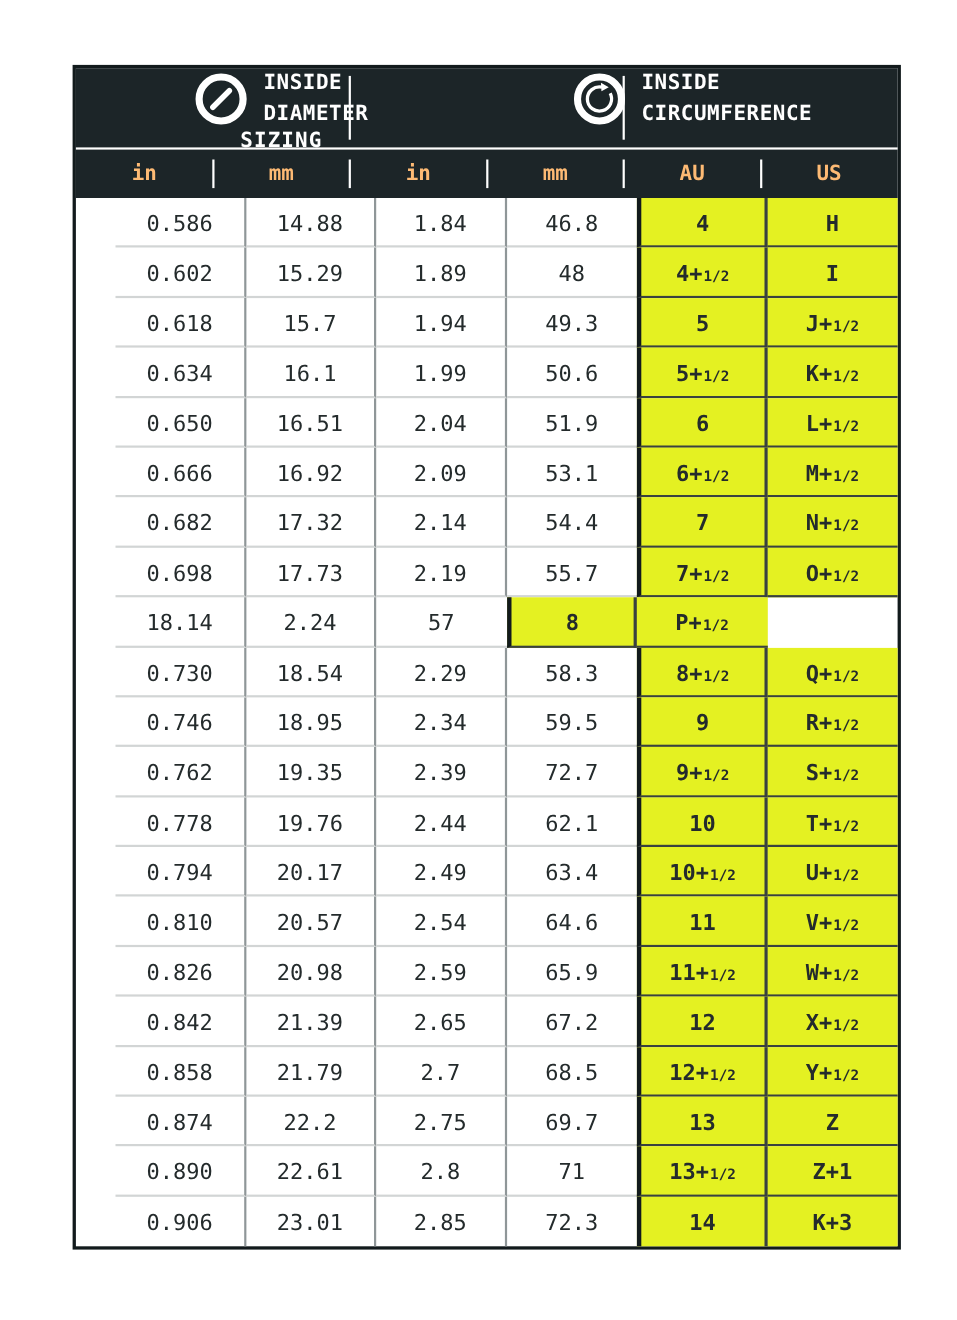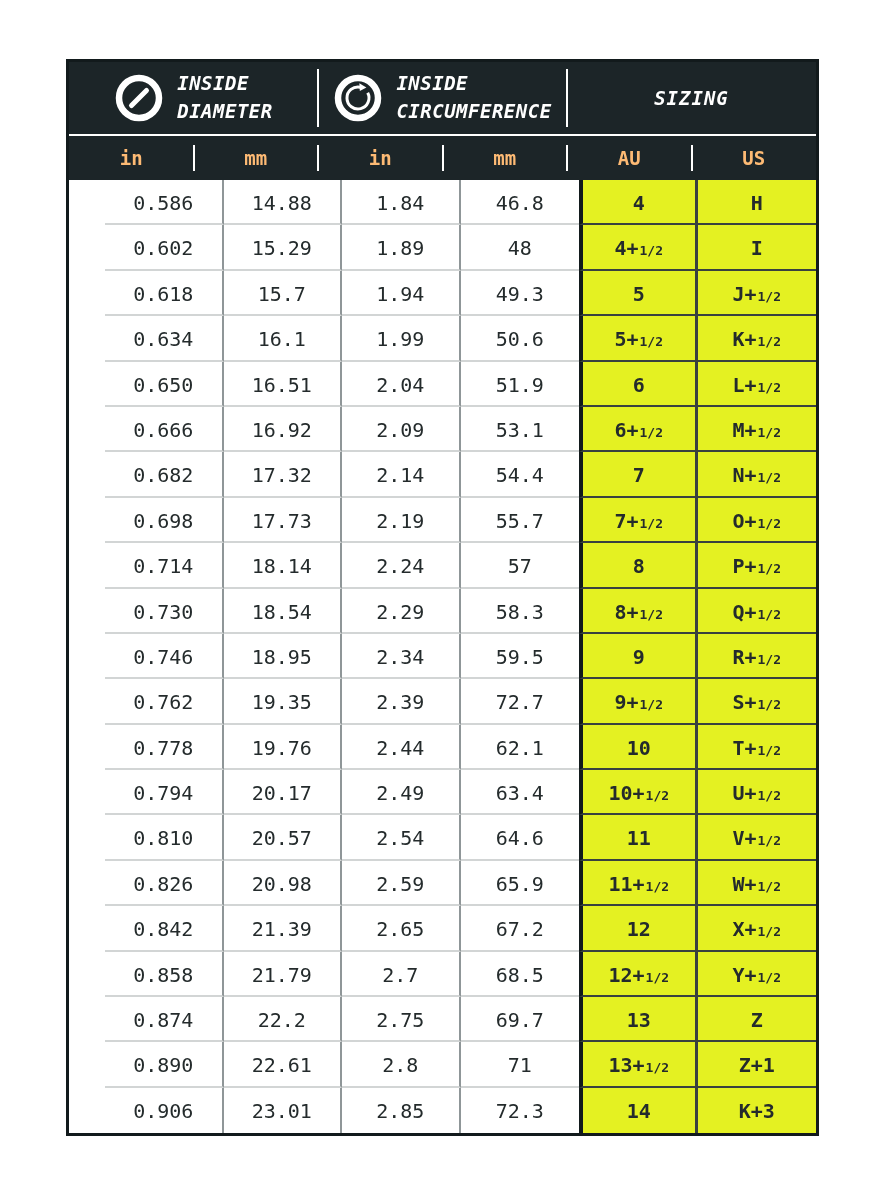--- a/index.html
+++ b/index.html
@@ -21,23 +21,22 @@
   .sheet{position:relative;width:870px;height:1200px;background:#ffffff;overflow:hidden;}
   .chart{
     position:absolute;left:66px;top:59px;width:753px;
     border:3px solid var(--border);
     background:#ffffff;
   }
   
   .thead{background:var(--header-bg);color:#ffffff;}
   .group-row{
     position:relative;height:72px;
-    display:grid;grid-template-columns:1fr 1fr 1fr;
+    display:grid;grid-template-columns:1fr 1fr;
     align-items:center;
-    font-style:italic;
   }
   .group{display:flex;align-items:center;justify-content:center;gap:13px;height:100%;}
   .icon{display:flex;align-items:center;justify-content:center;}
   .group-label{display:flex;flex-direction:column;justify-content:center;
     font-size:19px;font-weight:bold;line-height:1.45;letter-spacing:0.5px;}
   .group-label .l{display:block;}
   .sizing-label{font-size:19px;font-weight:bold;letter-spacing:1px;}
   .group-sep{position:absolute;top:7px;bottom:7px;width:2px;background:#ffffff;}
   .group-sep.s1{left:calc(100%/3 - 1px);}
   .group-sep.s2{left:calc(200%/3 - 1px);}
@@ -217,21 +216,20 @@
           <div class="tcell c4">
             <span>7+</span>
             <span class="frac">1/2</span>
           </div>
           <div class="tcell c5">
             <span>O+</span>
             <span class="frac">1/2</span>
           </div>
         </div>
         <div class="trow">
-          <div class="tcell c0">0.714</div>
           <div class="tcell c1">18.14</div>
           <div class="tcell c2">2.24</div>
           <div class="tcell c3">57</div>
           <div class="tcell c4">8</div>
           <div class="tcell c5">
             <span>P+</span>
             <span class="frac">1/2</span>
           </div>
         </div>
         <div class="trow">

